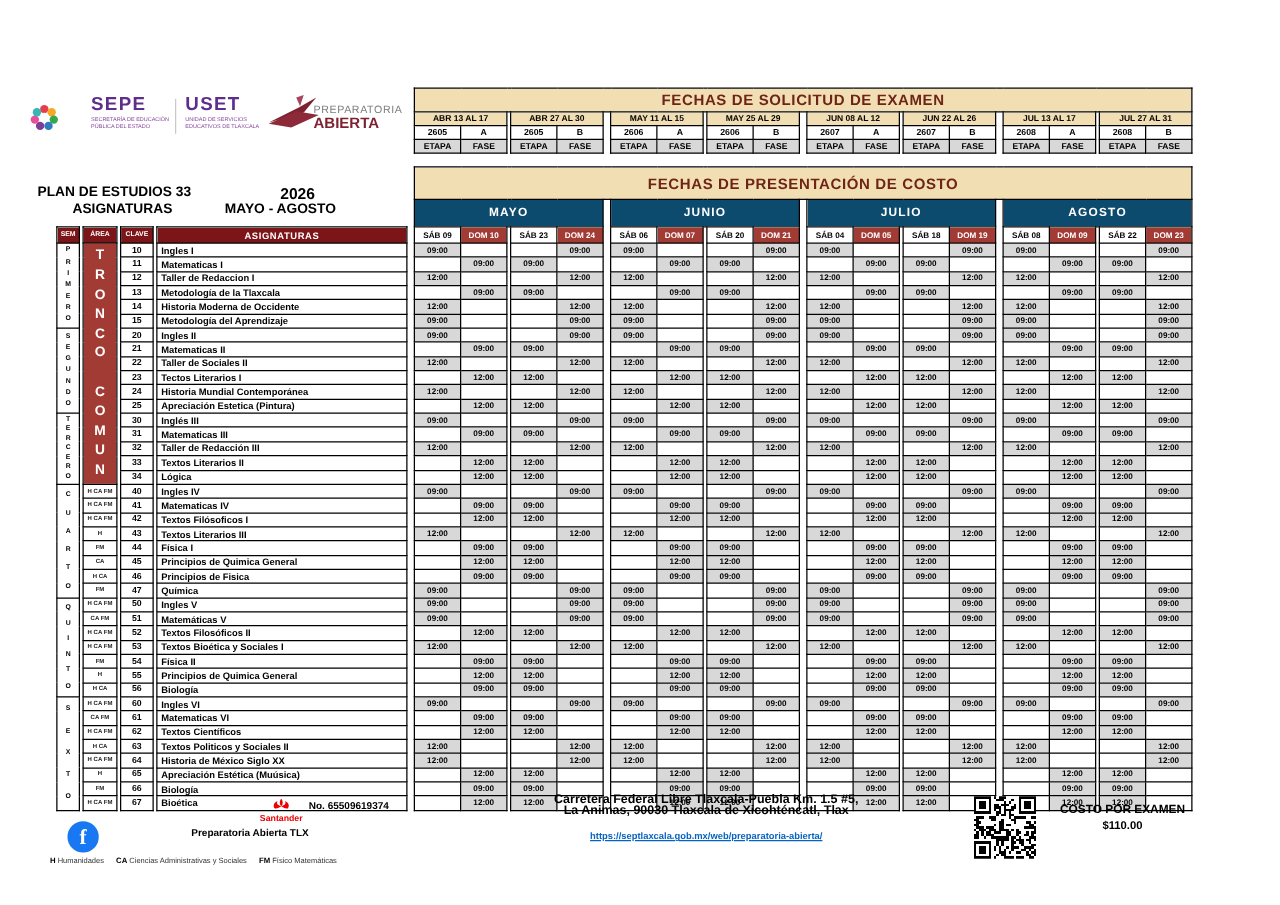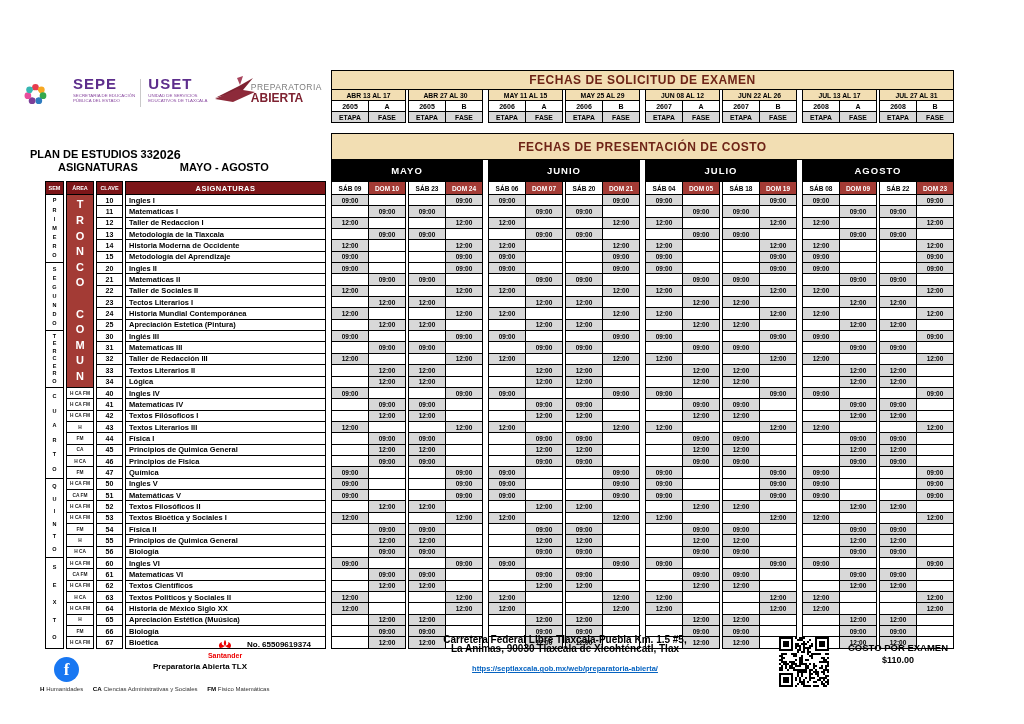--- a/index.html
+++ b/index.html
@@ -14,37 +14,37 @@
   .sepe-name { font-size:15px; font-weight:bold; color:#5d2e8c; letter-spacing:1px; line-height:15px; }
   .logo-sub { font-size:4.4px; color:#8a4aa0; line-height:5px; margin-top:2px; }
   .vdiv { width:1px; height:28px; background:#c9c9c9; margin:3px 7px 0 2px; }
   .uset-txt { width:72px; }
   .prepa { display:flex; margin-left:4px; }
   .prepa-book { width:44px; height:32px; }
   .prepa-words { margin-left:-6px; margin-top:7px; }
   .prepa-l1 { font-size:8.5px; color:#7d7d7d; letter-spacing:.5px; line-height:9px; }
   .prepa-l2 { font-size:12px; font-weight:bold; color:#7e2231; line-height:12px; }
   .cal-title { position:absolute; left:8px; top:54px; width:310px; text-align:center; font-size:9.5px; font-weight:bold; color:#000; line-height:10.5px; }
-  .plan-row { position:absolute; left:30px; top:78px; width:270px; display:flex; }
+  .plan-row { position:absolute; left:30px; top:78px; width:270px; display:flex; justify-content:space-between; }
   .plan-row2 { position:absolute; left:30px; top:91px; width:270px; display:flex; }
   .plan-big { font-size:11px; font-weight:bold; }
   .year-big { font-size:12.5px; font-weight:bold; margin-right:48px; }
   .asig-big { font-size:11px; font-weight:bold; margin-left:28px; }
   .period-big { font-size:11px; font-weight:bold; margin-left:42px; }
 
   
   #tblwrap { position:absolute; left:45px; top:70px; }
   table { border-collapse:collapse; table-layout:fixed; }
   td { padding:0; overflow:hidden; white-space:nowrap; vertical-align:middle; text-align:center; font-weight:bold; color:#000; }
   td.b { border:1px solid #000; }
   td.sp { border:none; }
   td.nob { border:none; }
   .tan { background:#f2deb3; color:#6e2417; font-size:12px; letter-spacing:.5px; }
   .tan2 { background:#f2deb3; color:#000; font-size:6.8px; }
-  .red { background:#000000; color:#fff; }
+  .red { background:#0c4a6e; color:#fff; }
   .maroon { background:#7c1518; color:#fff; }
   .valcell { font-size:7px; }
   .ef { font-size:6.8px; background:#d8d8d8; }
   .monthcell { font-size:9.5px; letter-spacing:1px; }
   .dayhead { font-size:6.5px; }
   .dayhead.dom { background:#a33b35; color:#fff; }
   .lhead { font-size:5.5px; }
   .asighead { font-size:7.5px; letter-spacing:.5px; }
   .clavecell { font-size:7px; }
   .namecell { font-size:7.5px; text-align:left; padding-left:3px; }

